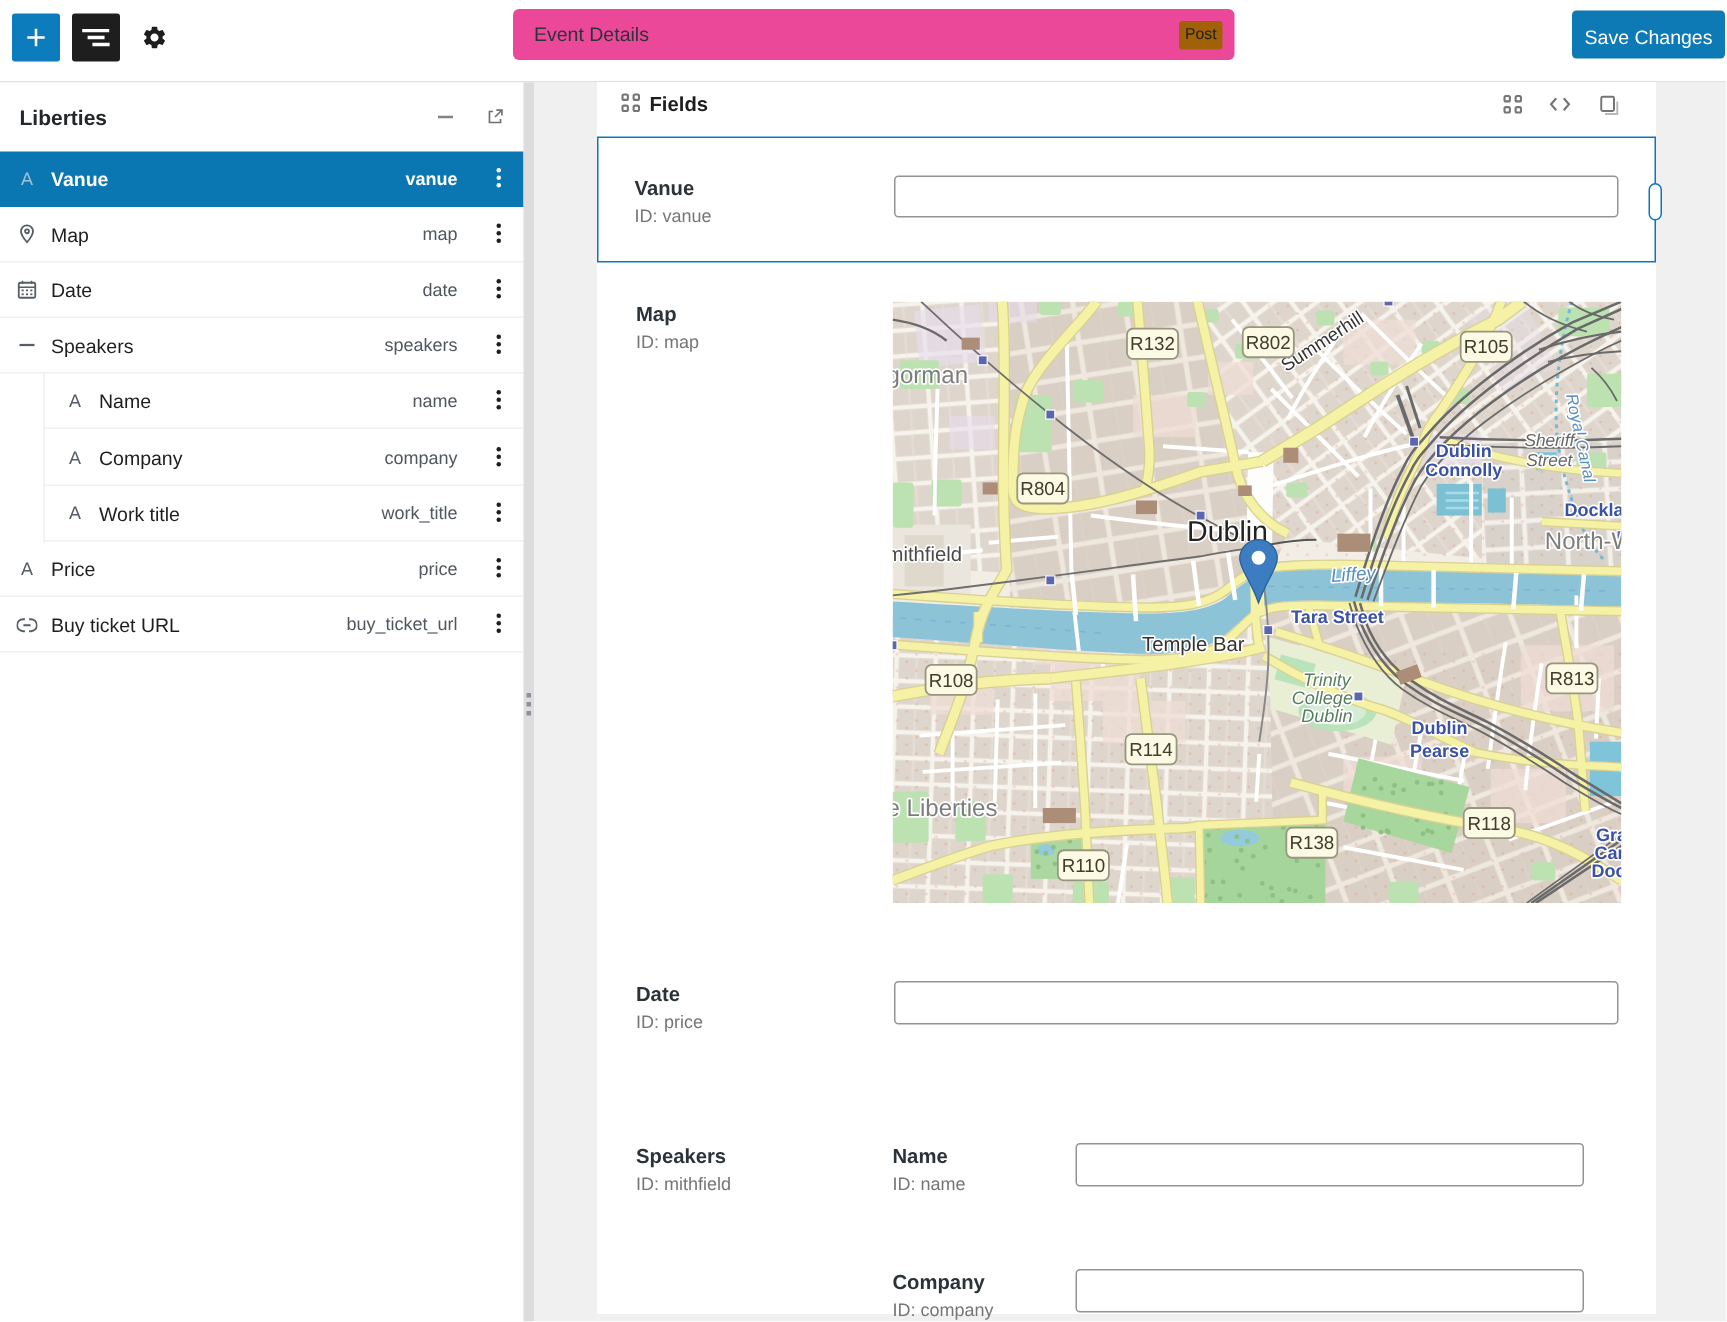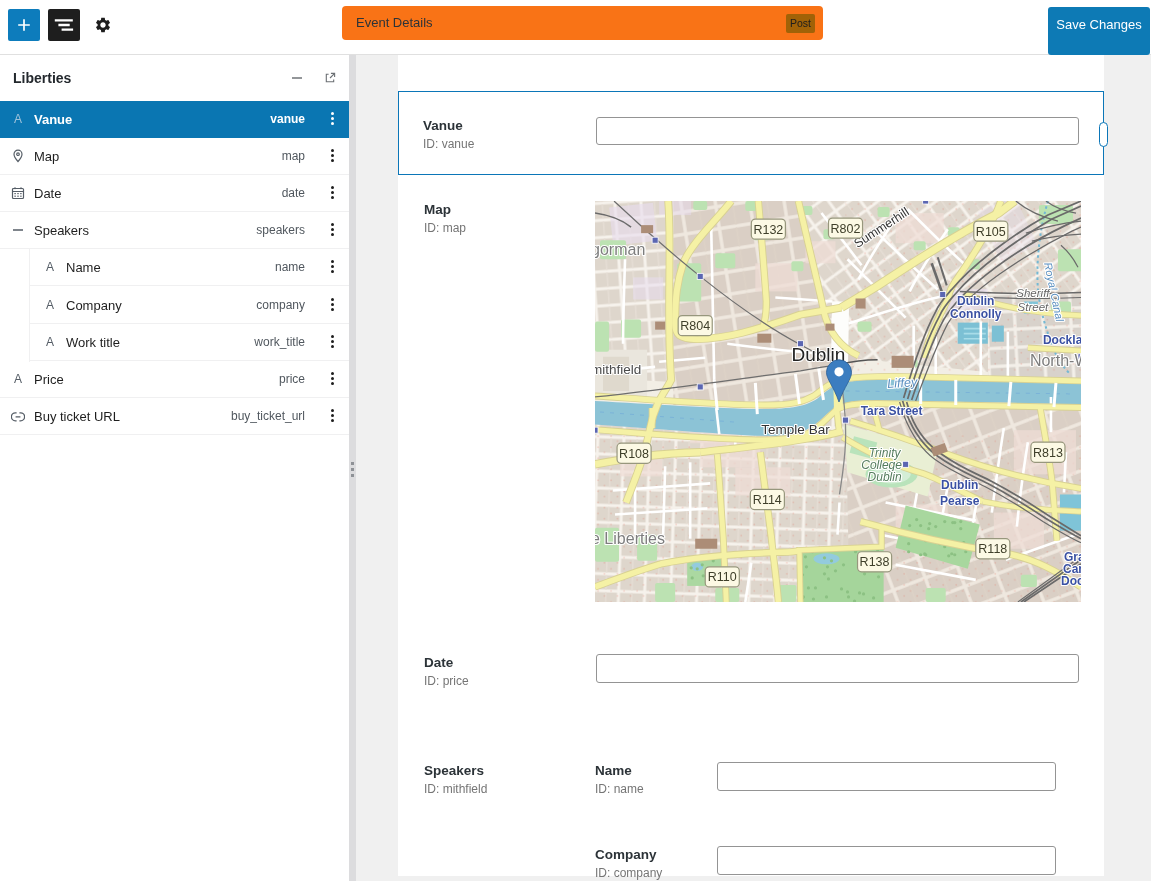--- a/index.html
+++ b/index.html
@@ -9,25 +9,25 @@
 
 
 #topbar { position:absolute; left:0; top:0; width:1151px; height:55px; background:#fff;
   border-bottom:1px solid #e0e0e0; }
 #btn-add { position:absolute; left:8px; top:9px; width:32px; height:32px; background:#0d7cbc;
   border-radius:2px; }
 #btn-add svg { position:absolute; left:4px; top:4px; }
 #btn-list { position:absolute; left:48px; top:9px; width:32px; height:32px; background:#1e1e1e;
   border-radius:2px; }
 #gear { position:absolute; left:94px; top:16px; }
-#title-input { position:absolute; left:342px; top:6px; width:481px; height:34px; background:#f97316;
+#title-input { position:absolute; left:342px; top:6px; width:481px; height:34px; background:#ec4899;
   border-radius:4px; font-size:13px; color:#2c3338; line-height:34px; padding-left:14px; }
 #post-badge { position:absolute; left:786px; top:14px; height:19px; padding:0 4px; background:#a16207;
   border-radius:2px; font-size:10.5px; color:#1e1e1e; line-height:19px; }
-#btn-save { position:absolute; left:1048px; top:7px; width:102px; height:48px; background:#0d7ab5;
+#btn-save { position:absolute; left:1048px; top:7px; width:102px; height:32px; background:#0d7ab5;
   border-radius:3px; color:#fff; font-size:13px; text-align:center; line-height:36px; }
 
 
 #sidebar { position:absolute; left:0; top:55px; width:349px; height:826px; background:#fff; }
 #sb-head { position:absolute; left:0; top:0; width:349px; height:46px; }
 #sb-head .t { position:absolute; left:13px; top:15px; font-size:14px; font-weight:bold; color:#23282d; }
 .sb-row { position:absolute; left:0; width:349px; height:37px; border-bottom:1px solid #f0f0f1; }
 .sb-row .ic { position:absolute; left:9px; top:0; width:18px; height:37px; text-align:center;
   line-height:37px; color:#555d66; font-size:12px; }
 .sb-row .lbl { position:absolute; left:34px; top:0; line-height:37px; font-size:13px; color:#1e1e1e; }
@@ -238,20 +238,42 @@
   </div>
 
   <div id="divider">
     <div class="d" style="top:407px"></div>
     <div class="d" style="top:413px"></div>
     <div class="d" style="top:419px"></div>
   </div>
   <div id="editor-bg"></div>
   <div id="canvas"></div>
 
+  <div id="fields-head">
+    <svg style="position:absolute;left:16px;top:7px" width="13" height="13" viewBox="0 0 13 13" fill="none" stroke="#757575" stroke-width="1.4">
+        <rect x="1" y="1" width="3.6" height="3.6" rx="1"></rect>
+        <rect x="8.4" y="1" width="3.6" height="3.6" rx="1"></rect>
+        <rect x="1" y="8.4" width="3.6" height="3.6" rx="1"></rect>
+        <rect x="8.4" y="8.4" width="3.6" height="3.6" rx="1"></rect>
+      </svg>
+    <span class="t">Fields</span>
+    <svg style="position:absolute;left:604px;top:8px" width="13" height="13" viewBox="0 0 13 13" fill="none" stroke="#757575" stroke-width="1.4">
+        <rect x="1" y="1" width="3.6" height="3.6" rx="1"></rect>
+        <rect x="8.4" y="1" width="3.6" height="3.6" rx="1"></rect>
+        <rect x="1" y="8.4" width="3.6" height="3.6" rx="1"></rect>
+        <rect x="8.4" y="8.4" width="3.6" height="3.6" rx="1"></rect>
+      </svg>
+    <svg style="position:absolute;left:635px;top:9px" width="14" height="11" viewBox="0 0 14 11" fill="none" stroke="#757575" stroke-width="1.4">
+        <path d="M4.5 1.5L1 5.5l3.5 4M9.5 1.5L13 5.5l-3.5 4"></path>
+      </svg>
+    <svg style="position:absolute;left:668px;top:8px" width="14" height="14" viewBox="0 0 14 14" fill="none" stroke="#757575" stroke-width="1.3">
+        <rect x="1.5" y="1.5" width="8.5" height="9.5" rx="1"></rect>
+        <path d="M4 13h8.2V4.6" stroke="#b8b8b8"></path>
+      </svg>
+  </div>
 
   <div id="blk-vanue"></div>
   <div id="pill"></div>
   <div class="flabel" style="left:423px;top:118px">Vanue</div>
   <div class="fid" style="left:423px;top:137px">ID: vanue</div>
   <div class="finput" style="left:596px;top:117px;width:483px;height:28px"></div>
 
   <div class="flabel" style="left:424px;top:202px">Map</div>
   <div class="fid" style="left:424px;top:221px">ID: map</div>
   <div id="map"><svg width="486" height="401" viewBox="0 0 485 399" preserveAspectRatio="none">

